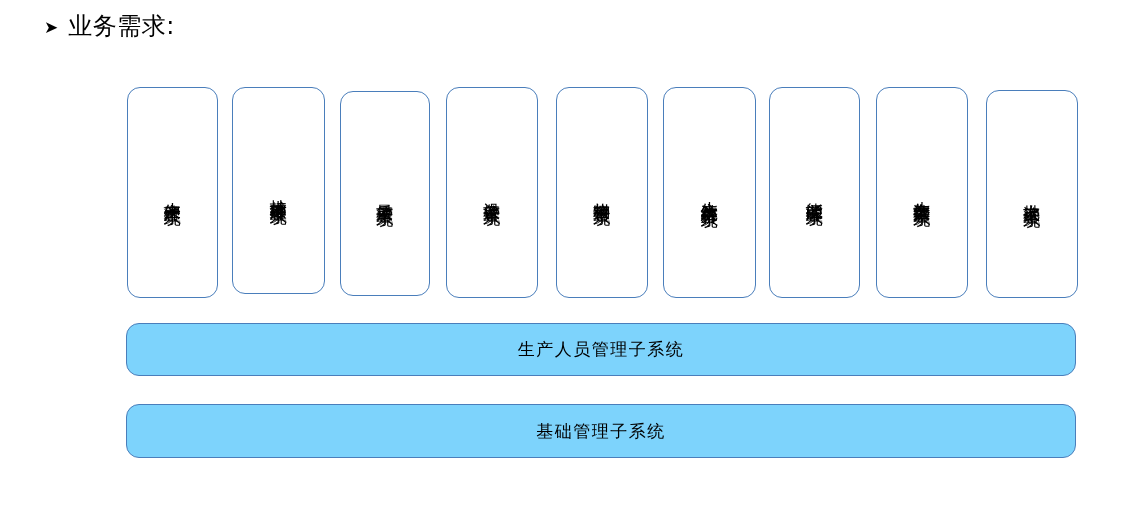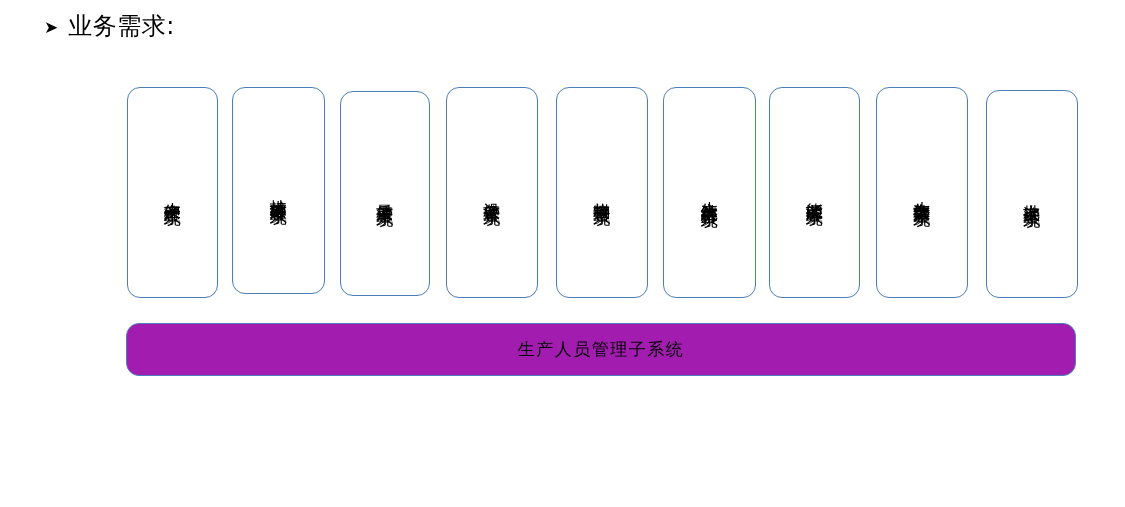--- a/index.html
+++ b/index.html
@@ -84,21 +84,21 @@
     padding: 10px 2px;
     box-sizing: border-box;
   }
 
   
   .hbar {
     position: absolute;
     box-sizing: border-box;
     border: 1.3px solid #4a7ebb;
     border-radius: 13px;
-    background: #a21caf;
+    background: #7dd3fc;
     display: flex;
     align-items: center;
     justify-content: center;
   }
   .hbar-label {
     font-size: 17px;
     line-height: 1;
     color: #000000;
     letter-spacing: 1.5px;
   }
@@ -139,14 +139,17 @@
       <span class="vbox-label">生产数据管理子系统</span>
     </div>
     <div class="vbox" id="vb8" style="left: 986px; top: 90px; width: 92px; height: 208px; border-color: rgb(74, 126, 187);">
       <span class="vbox-label">批次管理子系统</span>
     </div>
   </div>
 
   <div class="hbar" id="hb0" style="left: 126px; top: 323px; width: 950px; height: 53px; border-color: rgb(74, 126, 187);">
     <span class="hbar-label">生产人员管理子系统</span>
   </div>
+  <div class="hbar" id="hb1" style="left: 126px; top: 404px; width: 950px; height: 54px; border-color: rgb(74, 126, 187);">
+    <span class="hbar-label">基础管理子系统</span>
+  </div>
 
 </div>
 
 </body></html>

